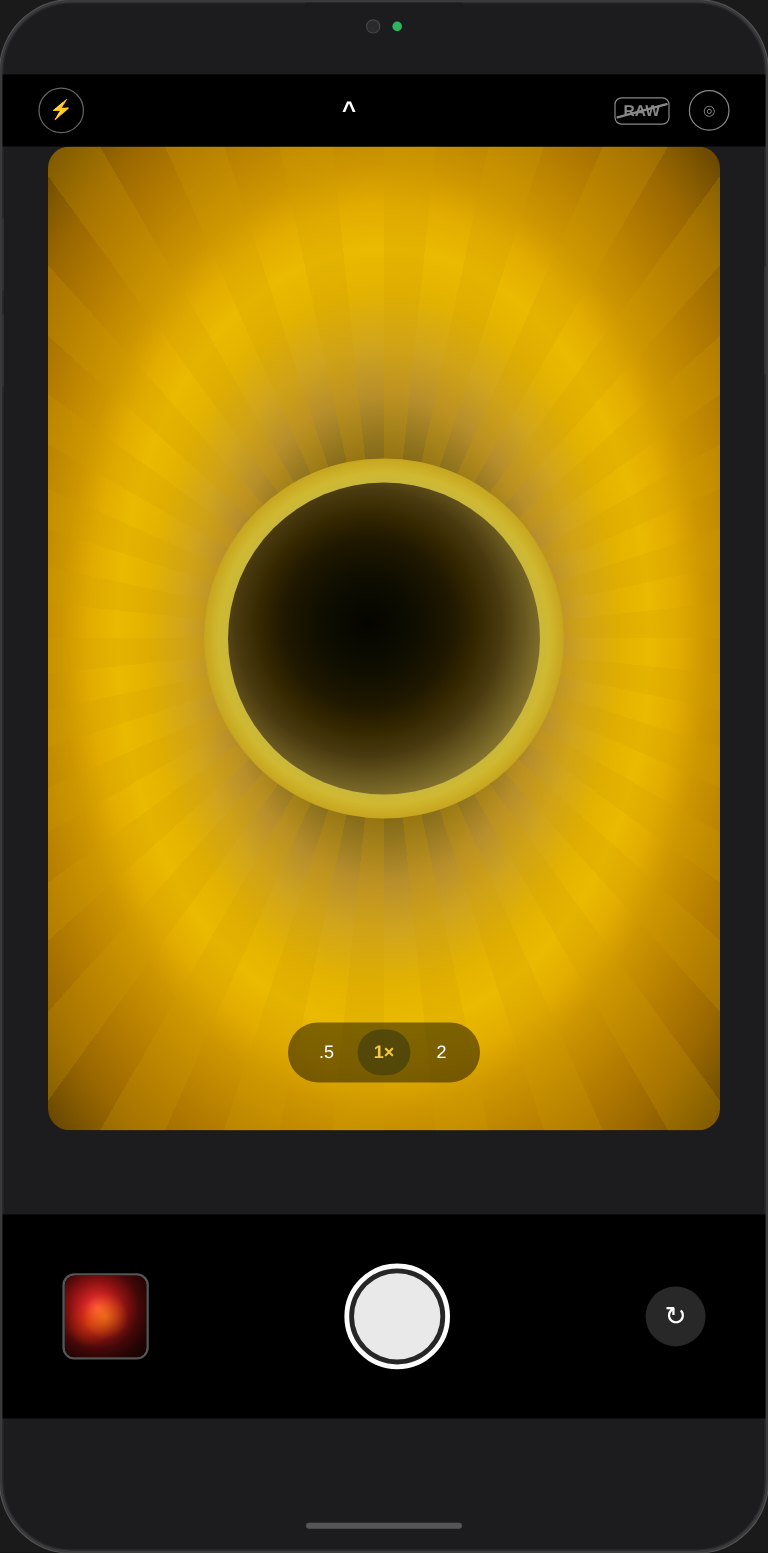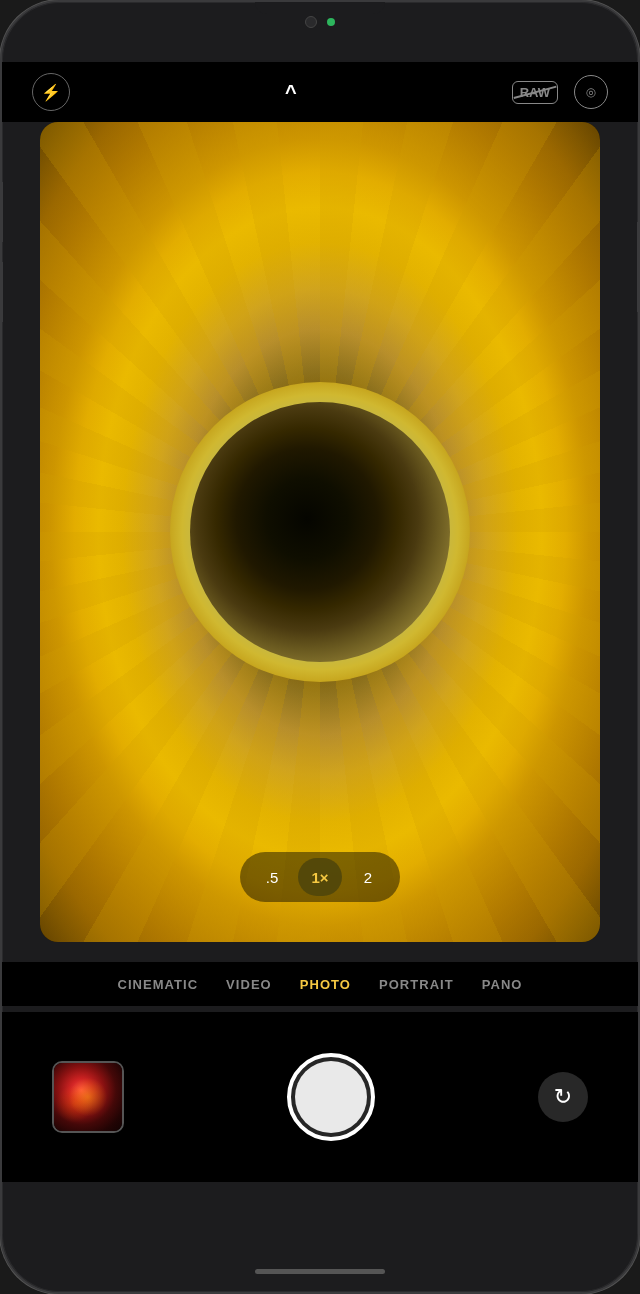--- a/index.html
+++ b/index.html
@@ -471,27 +471,20 @@
       </div>
       <div class="zoom-btn active">
         <span>1×</span>
       </div>
       <div class="zoom-btn">
         <span>2</span>
       </div>
     </div>
   </div>
 
-  <div class="mode-selector">
-    <span class="mode-item">CINEMATIC</span>
-    <span class="mode-item">VIDEO</span>
-    <span class="mode-item active">PHOTO</span>
-    <span class="mode-item">PORTRAIT</span>
-    <span class="mode-item">PANO</span>
-  </div>
 
   <div class="bottom-controls">
     <div class="thumbnail">
       <div class="thumbnail-inner"></div>
     </div>
 
     <div class="shutter-btn">
       <div class="shutter-inner"></div>
     </div>
 

